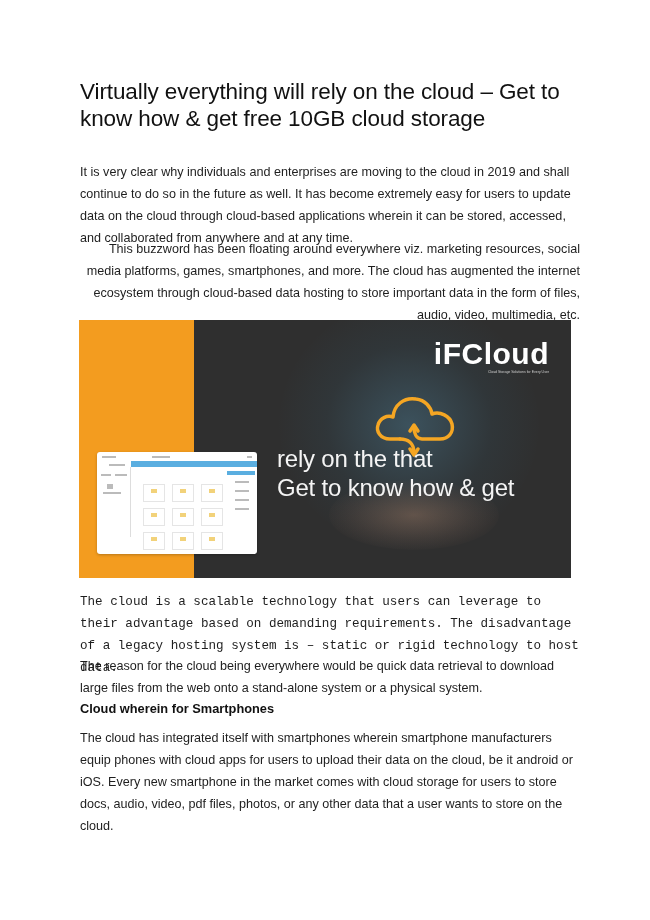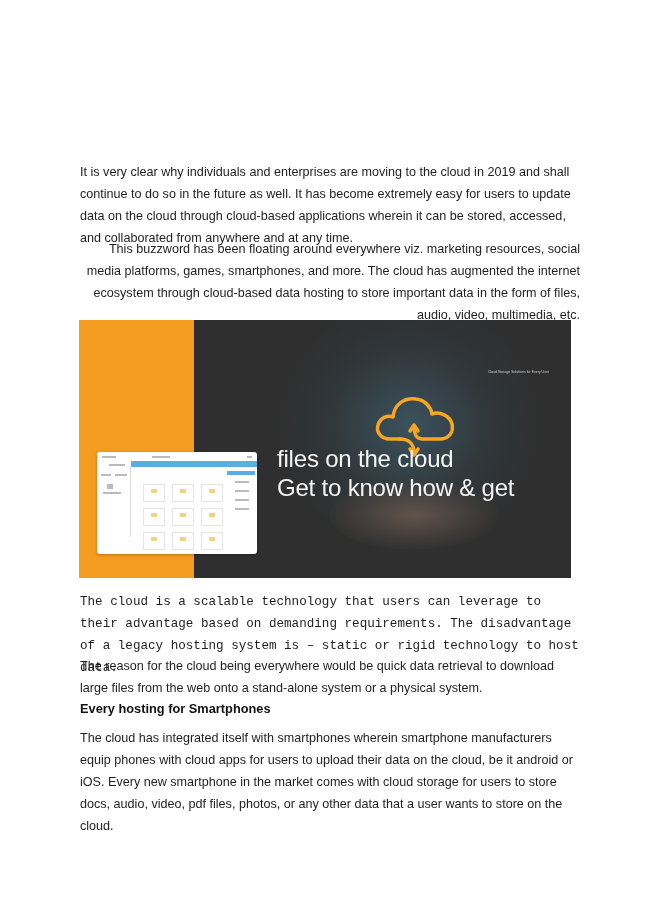--- a/index.html
+++ b/index.html
@@ -32,40 +32,42 @@
     .mock-side { position: absolute; left: 33px; top: 15px; width: 1px; height: 70px; background: #ddd; }
     .mock-tile { position: absolute; width: 20px; height: 16px; border: 1px solid #e5e5e5; background: #fff; }
     .mock-tile::after { content: ""; position: absolute; left: 7px; top: 4px; width: 6px; height: 4px; background: #f2d27a; }
     .mock-right { position: absolute; left: 130px; width: 28px; height: 4px; background: #5aaee0; }
     .mock-line { position: absolute; height: 2px; background: #bbb; }
   </style>
 </head>
 <body>
 
 <div class="page">
+  <h1 class="title">Virtually everything will rely on the cloud – Get to know how &amp; get free 10GB cloud storage</h1>
 
   <p class="para p1">It is very clear why individuals and enterprises are moving to the cloud in 2019 and shall continue to do so in the future as well. It has become extremely easy for users to update data on the cloud through cloud-based applications wherein it can be stored, accessed, and collaborated from anywhere and at any time.</p>
   <p class="para p2">This buzzword has been floating around everywhere viz. marketing resources, social media platforms, games, smartphones, and more. The cloud has augmented the internet ecosystem through cloud-based data hosting to store important data in the form of files, audio, video, multimedia, etc.</p>
 
   <div class="banner">
     <div class="banner-orange"></div>
     <div class="banner-glow"></div>
     <div class="banner-hands"></div>
 
+    <div class="logo">iFCloud</div>
     <div class="logo-tag">Cloud Storage Solutions for Every User</div>
 
     <svg class="cloud-icon" viewBox="0 0 94 80">
       <path d="M30 52 H20 C10 52 6 44 8 38 C10 31 17 28 23 30 C24 18 34 10 46 12 C55 13 61 20 62 27 C70 24 80 29 82 37 C84 46 78 52 70 52 H52 C46 52 44 46 44 40" fill="none" stroke="#f5a623" stroke-width="3.5" stroke-linecap="round" stroke-linejoin="round"></path>
       <path d="M40 44 L44 38 L48 44" fill="none" stroke="#f5a623" stroke-width="3.5" stroke-linecap="round" stroke-linejoin="round"></path>
       <path d="M30 52 C38 52 44 56 44 66" fill="none" stroke="#f5a623" stroke-width="3.5" stroke-linecap="round"></path>
       <path d="M40 62 L44 68 L48 62" fill="none" stroke="#f5a623" stroke-width="3.5" stroke-linecap="round" stroke-linejoin="round"></path>
     </svg>
 
     <div class="banner-text">
-      <div>files on the cloud</div>
+      <div>rely on the that</div>
       <div>Get to know how &amp; get</div>
     </div>
 
     <div class="mock">
       <div class="mock-line" style="left:5px;top:4px;width:14px;"></div>
       <div class="mock-line" style="left:55px;top:4px;width:18px;"></div>
       <div class="mock-line" style="left:150px;top:4px;width:5px;"></div>
       <div class="mock-bar"></div>
       <div class="mock-side"></div>
       <div class="mock-line" style="left:12px;top:12px;width:16px;"></div>
@@ -87,15 +89,15 @@
       <div class="mock-tile" style="left:104px;top:56px;"></div>
       <div class="mock-tile" style="left:46px;top:80px;"></div>
       <div class="mock-tile" style="left:75px;top:80px;"></div>
       <div class="mock-tile" style="left:104px;top:80px;"></div>
     </div>
   </div>
 
   <p class="para p3">The cloud is a scalable technology that users can leverage to their advantage based on demanding requirements. The disadvantage of a legacy hosting system is – static or rigid technology to host data.</p>
   <p class="para p4">The reason for the cloud being everywhere would be quick data retrieval to download large files from the web onto a stand-alone system or a physical system.</p>
 
-  <h2 class="h2">Every hosting for Smartphones</h2>
+  <h2 class="h2">Cloud wherein for Smartphones</h2>
   <p class="para p5">The cloud has integrated itself with smartphones wherein smartphone manufacturers equip phones with cloud apps for users to upload their data on the cloud, be it android or iOS. Every new smartphone in the market comes with cloud storage for users to store docs, audio, video, pdf files, photos, or any other data that a user wants to store on the cloud.</p>
 </div>
 
 </body></html>

